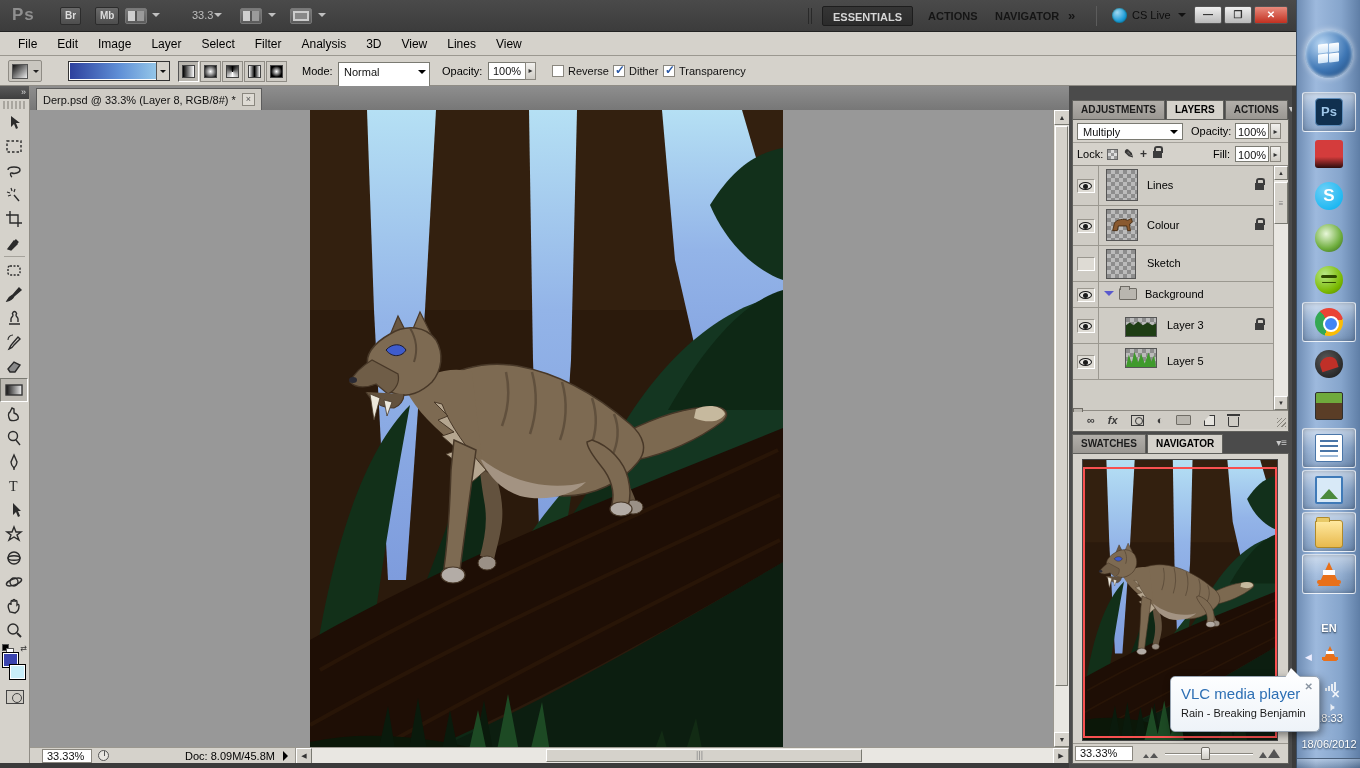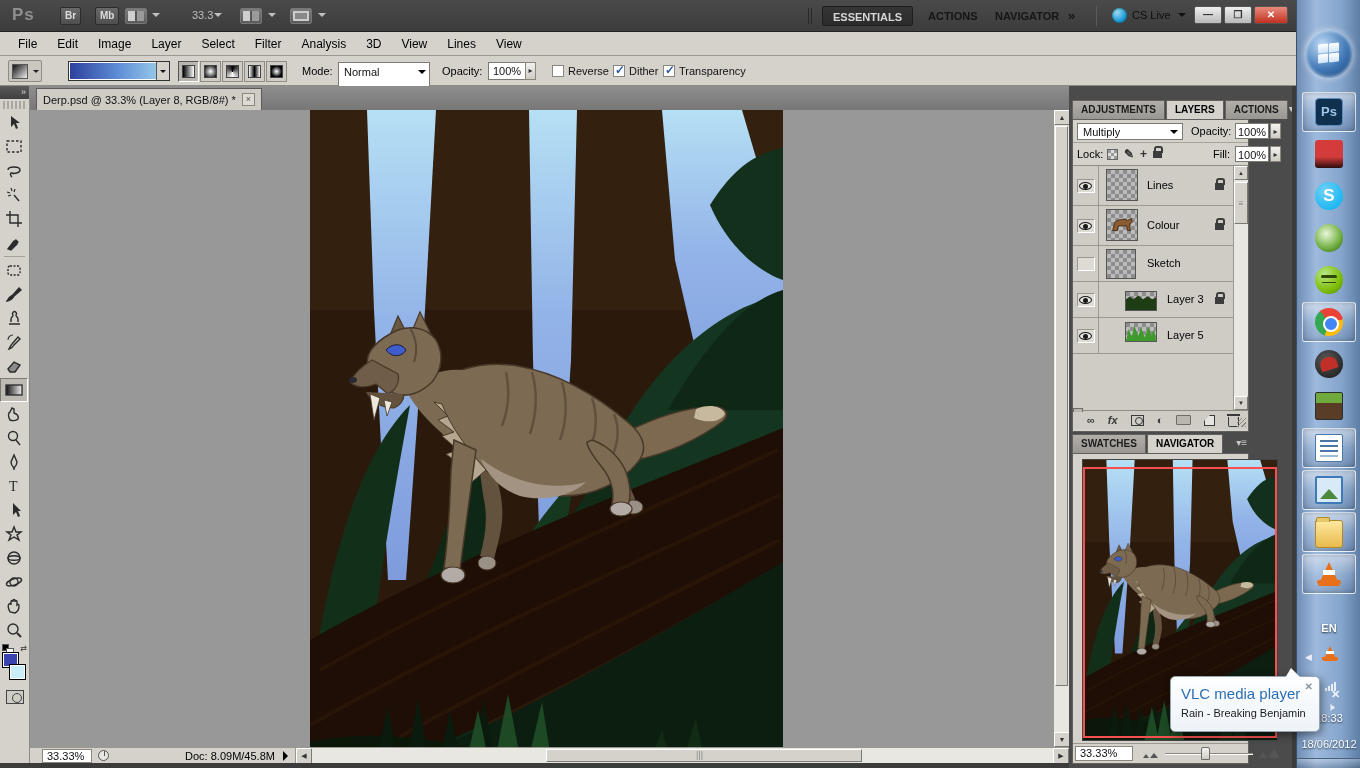--- a/index.html
+++ b/index.html
@@ -85,21 +85,21 @@
 .pieicon::after{content:"";position:absolute;left:5px;top:0px;width:1px;height:5px;background:#555}
 .docinfo{position:absolute;left:120px;top:2px;width:160px;text-align:center;color:#000}
 .barr{position:absolute;left:253px;top:3px;width:0;height:0;border:5px solid transparent;border-left-color:#000}
 .hscroll{position:absolute;left:265px;top:0;right:0;height:16px;background:#e9e7e2;border-left:1px solid #9a978f}
 .hthumb{position:absolute;left:250px;top:1px;width:316px;height:13px;background:#d5d2cb;border:1px solid;border-color:#fff #7a7a72 #7a7a72 #fff}
 .hthumb::after{content:"|||";position:absolute;left:50%;margin-left:-8px;top:0;color:#888;font-size:9px}
 .botstrip{position:absolute;left:0;top:763px;width:1296px;height:5px;background:#3b3b3b}
 
 .dock{position:absolute;left:1069px;top:86px;width:223px;bottom:0;background:#4b4b4b}
 .dockedge{position:absolute;left:1292px;top:86px;width:4px;bottom:0;background:#3b3b3b}
-.pgroup{position:absolute;left:3px;width:177px}
+.pgroup{position:absolute;left:3px;width:217px}
 .ptabs{display:flex;height:19px}
 .ptab{padding:0 8px;line-height:18px;font-size:10px;font-weight:bold;color:#1c1c1c;background:linear-gradient(#b2afaa,#9a9792);border:1px solid #60605c;border-bottom:none;margin-right:1px;white-space:nowrap}
 .ptab.active{background:#d5d2cb;color:#000}
 .pmenu{margin-left:auto;color:#c9c9c9;font-size:10px;line-height:18px;padding-right:2px}
 .pbody{background:#d5d2cb;border:1px solid #60605c;position:relative}
 
 .lrow1{position:relative;height:23px;border-bottom:1px solid #a5a29b}
 .blend{position:absolute;left:4px;top:3px;width:106px;height:17px;background:#fff;border:1px solid #7a7a72}
 .blend .val{position:absolute;left:5px;top:2px}
 .blend .arr{position:absolute;right:4px;top:6px;border:4px solid transparent;border-top-color:#000}
@@ -587,20 +587,30 @@
             <span class="lname">Colour</span>
             <span class="rowlock"><span class="lock"></span></span>
           </div>
           <div class="lrow" style="height:36px">
             <span class="eyecell">
                 <span class="eyebox"></span>
               </span>
             <span class="lthumb" style="width:30px;height:30px"></span>
             <span class="lname">Sketch</span>
           </div>
+          <div class="lrow" style="height:26px">
+            <span class="eyecell">
+                <span class="eyebox">
+                  <span class="eye"></span>
+                </span>
+              </span>
+            <span class="grptri"></span>
+            <span class="foldico"></span>
+            <span class="lname" style="left:72px">Background</span>
+          </div>
           <div class="lrow" style="height:36px">
             <span class="eyecell">
                 <span class="eyebox">
                   <span class="eye"></span>
                 </span>
               </span>
             <span class="lthumb small">
               <svg viewBox="0 0 32 20" preserveAspectRatio="none">
                   <path d="M0,20 L0,8 L4,5 L8,8 L13,4 L18,8 L23,5 L28,8 L32,6 L32,20 Z" fill="#1e3d14"></path>
                 </svg>

